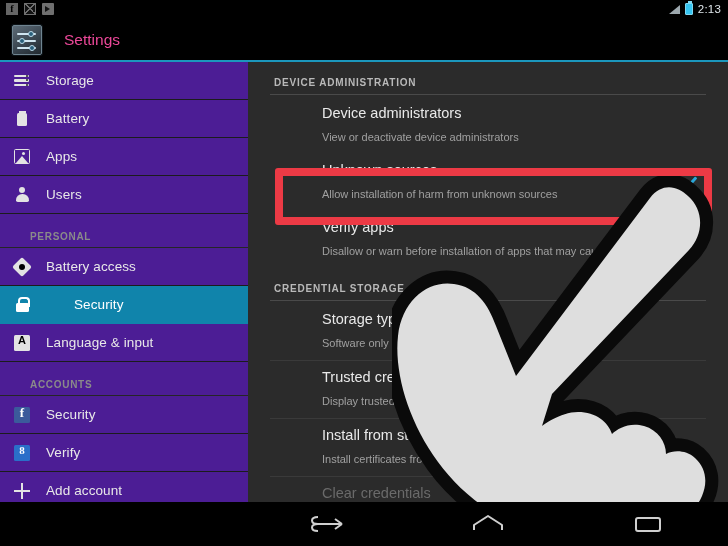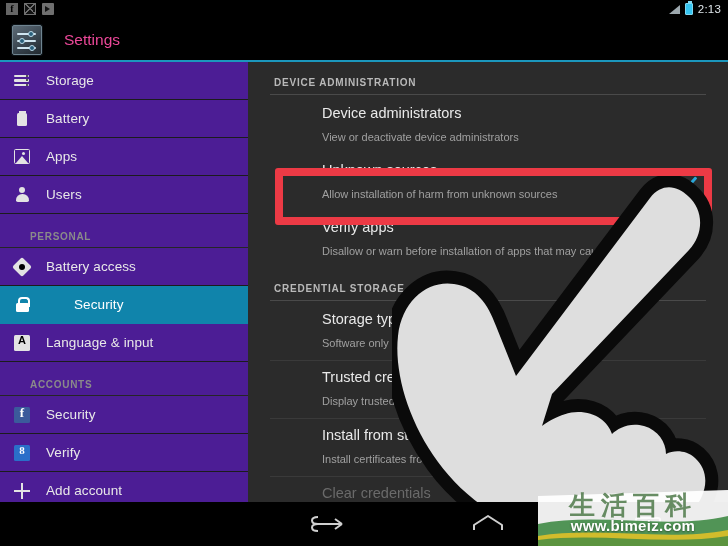--- a/index.html
+++ b/index.html
@@ -410,24 +410,14 @@
         <path d="M16 21 L16 16 L30 7 L44 16 L44 21" fill="none" stroke="#cfcfcf" stroke-width="2" stroke-linejoin="round"></path>
       </svg>
     </div>
     <div class="nb">
       <svg viewBox="0 0 60 30" width="60" height="30" xmlns="http://www.w3.org/2000/svg">
         <rect x="18" y="9" width="24" height="13" rx="2" fill="none" stroke="#cfcfcf" stroke-width="2"></rect>
       </svg>
     </div>
   </div>
 
-  <div class="wm">
-    <svg viewBox="0 0 190 56" width="190" height="56" preserveAspectRatio="none" style="position:absolute;left:0;top:0;" xmlns="http://www.w3.org/2000/svg">
-      <path d="M0 6 L190 0 L190 56 L0 56 Z" fill="#ffffff" opacity="0.93"></path>
-      <path d="M0 34 C60 22 130 40 190 26 L190 56 L0 56 Z" fill="#3f8a45" opacity="0.9"></path>
-      <path d="M0 46 C60 36 130 52 190 40 L190 56 L0 56 Z" fill="#e8c324" opacity="0.85"></path>
-      <path d="M0 50 C60 42 130 56 190 46 L190 56 L0 56 Z" fill="#3f8a45" opacity="0.8"></path>
-    </svg>
-    <div class="wm-cn">生活百科</div>
-    <div class="wm-text">www.bimeiz.com</div>
-  </div>
 
 </div>
 
 </body></html>

